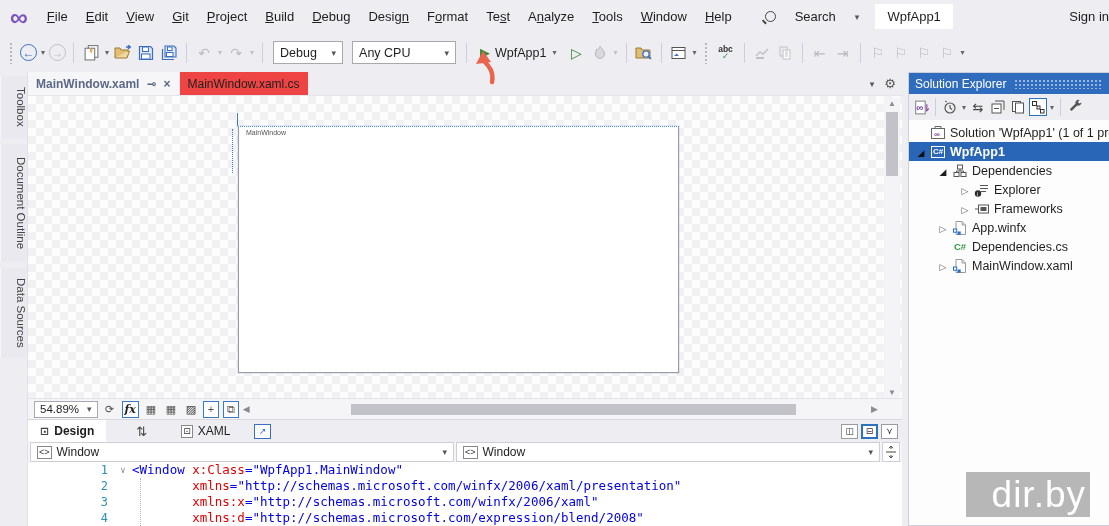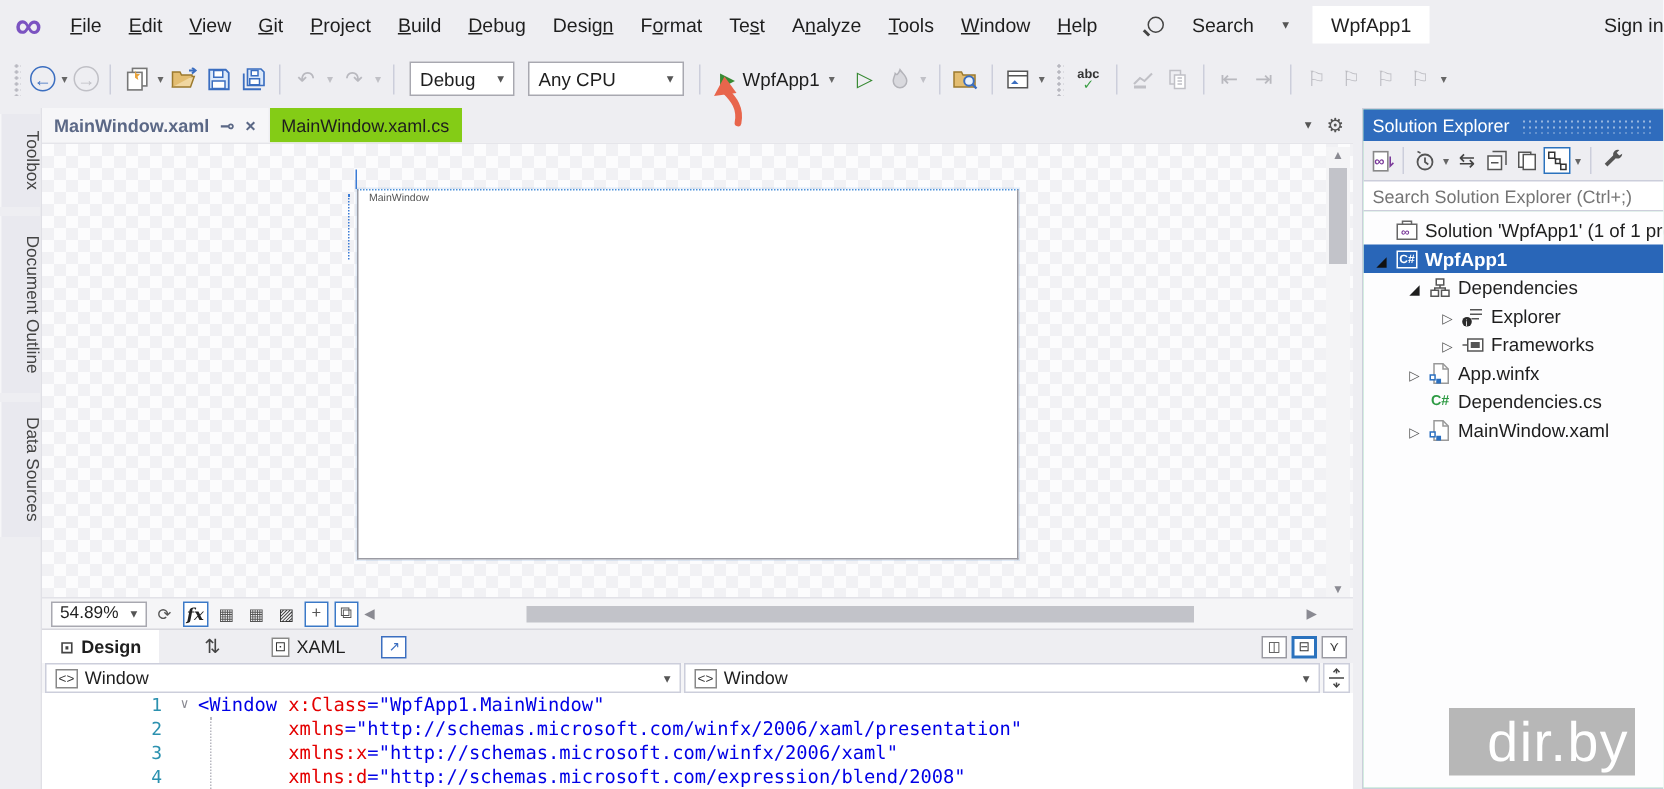--- a/index.html
+++ b/index.html
@@ -40,21 +40,21 @@
   
   .main{position:absolute;left:0;top:72px;width:1109px;height:454px;display:flex}
   .leftstrip{width:27px;background:#eeeef2;display:flex;flex-direction:column;padding-top:4px;gap:6px}
   .vtab{writing-mode:vertical-rl;font-size:11.5px;color:#444;background:#e9e9ef;padding:8px 0;text-align:center;border-left:1px solid #f6f6f8}
 
   .center{width:875px;display:flex;flex-direction:column;background:#fbfbfc;border-left:1px solid #e0e0e6}
   
   .tabbar{height:23px;display:flex;background:#eeeef2;align-items:stretch;position:relative}
   .dtab{display:flex;align-items:center;padding:0 8px;font-size:12px;white-space:nowrap}
   .dtab.active{background:#f6f6f8;color:#5b6886;font-weight:bold;gap:7px}
-  .dtab.inactive{background:#84cc16;color:#1e1e1e;margin-left:1px}
+  .dtab.inactive{background:#ef4444;color:#1e1e1e;margin-left:1px}
   .pin{color:#5b6886;font-size:12px}
   .tclose{color:#5b6886;font-size:12px}
   .tabbar-right{position:absolute;right:6px;top:0;height:23px;display:flex;align-items:center;gap:10px;color:#555}
 
   
   .designer{position:relative;height:324px;background-color:#fcfcfd;border-top:1px solid #e5e5ea;
     background-image:linear-gradient(45deg,#f1f1f4 25%,transparent 25%,transparent 75%,#f1f1f4 75%),linear-gradient(45deg,#f1f1f4 25%,transparent 25%,transparent 75%,#f1f1f4 75%);
     background-size:16px 16px;background-position:0 0,8px 8px}
   .win-preview{position:absolute;left:210px;top:30px;width:441px;height:247px;background:#fff;border:1px solid #9b9ba3;border-top:1px dotted #4a90d9;box-shadow:0 0 0 1px rgba(74,144,217,.15)}
   .win-title{font-size:7px;color:#555;padding:2px 0 0 7px}
@@ -93,21 +93,21 @@
   
   .code{flex:1;background:#fff;position:relative;font-family:"DejaVu Sans Mono","Liberation Mono",monospace;font-size:12.5px;overflow:hidden}
   .cline{display:flex;height:16px;line-height:16px;white-space:pre}
   .lnum{width:86px;text-align:right;color:#2b91af;padding-right:6px;font-size:12px}
   .fold{width:18px;color:#8a8a92;font-size:9px;text-align:center}
   .tok-tag{color:#0000e6}.tok-attr{color:#e40000}.tok-val{color:#0000e6}.tok-t{color:#000}
   .guide{position:absolute;left:112px;top:16px;height:48px;border-left:1px dotted #b8b8c0}
 
   
   .vsplit{width:6px;background:#eeeef2}
-  .sepanel{width:201px;display:flex;flex-direction:column;background:#86efac;border:1px solid #cccedb;border-right:none}
+  .sepanel{width:201px;display:flex;flex-direction:column;background:#14532d;border:1px solid #cccedb;border-right:none}
   .se-header{height:21px;background:#2f6cbd;color:#fff;display:flex;align-items:center;padding:0 6px;font-size:12px;gap:8px}
   .se-drag{flex:1;height:10px;background-image:radial-gradient(circle,rgba(255,255,255,.5) .8px,transparent 1px);background-size:4px 4px}
   .se-toolbar{height:26px;display:flex;align-items:center;gap:2px;padding:0 3px;background:#eeeef2}
   .se-tsep{width:1px;height:18px;background:#cccedb;margin:0 3px}
   .seic{display:inline-flex;align-items:center;justify-content:center;width:18px;height:18px;color:#444;font-size:13px}
   .seic.boxed{border:1px solid #2b72bd;background:#fff}
   .se-search{height:21px;margin:0;background:#fff;border-top:1px solid #cccedb;border-bottom:1px solid #cccedb;display:flex;align-items:center;padding:0 6px}
   .se-search input{border:none;outline:none;width:100%;font-size:12px;color:#777;font-family:inherit;background:transparent}
   .se-tree{flex:1;background:#fdfdfe;padding-top:3px;overflow:hidden}
   .trow{display:flex;align-items:center;height:19px;font-size:12.5px;white-space:nowrap;overflow:hidden}
@@ -426,23 +426,20 @@
             </svg>
           </span>
         <span class="tcaret">▾</span>
         <span class="se-tsep"></span>
         <span class="seic">
             <svg width="16" height="16" viewBox="0 0 16 16">
               <path d="M14.5 3.5a3.2 3.2 0 0 1-4.3 3L4.6 12l-1.8-1.8 5.6-5.5A3.2 3.2 0 0 1 12.6 1l-1.8 1.9 1.7 1.7z" fill="#555"></path>
             </svg>
           </span>
       </div>
-      <div class="se-search">
-        <input placeholder="Search Solution Explorer (Ctrl+;)" style="">
-      </div>
       <div class="se-tree" id="se-tree">
           <div class="trow">
             <span style="width:4px;flex:none"></span>
             <span class="texp"></span>
             <span class="tico">
               <svg width="16" height="16" viewBox="0 0 16 16">
                 <rect x="1.5" y="3.5" width="13" height="10" fill="#fff" stroke="#666"></rect>
                 <path d="M5 3.5V1.5h6v2" fill="none" stroke="#666"></path>
                 <text x="4" y="11.5" font-size="8" fill="#7a3a9a" font-weight="bold">∞</text>
               </svg>

